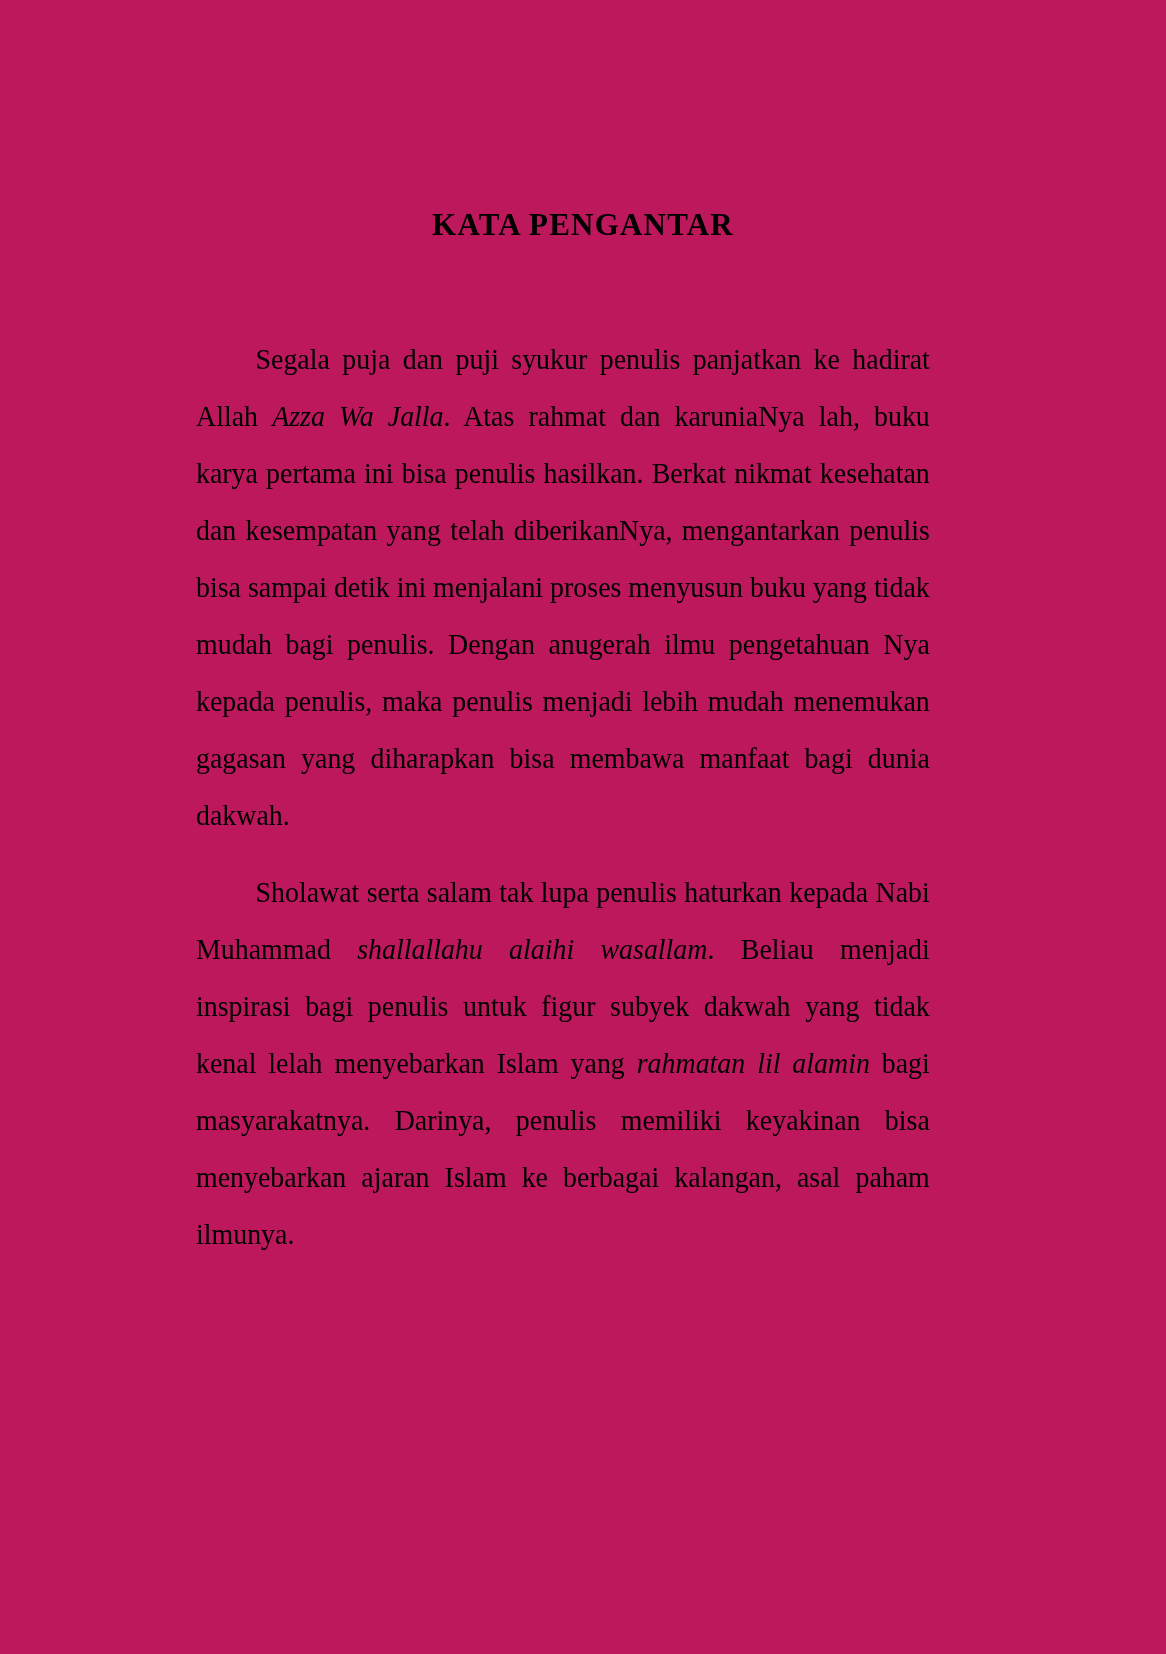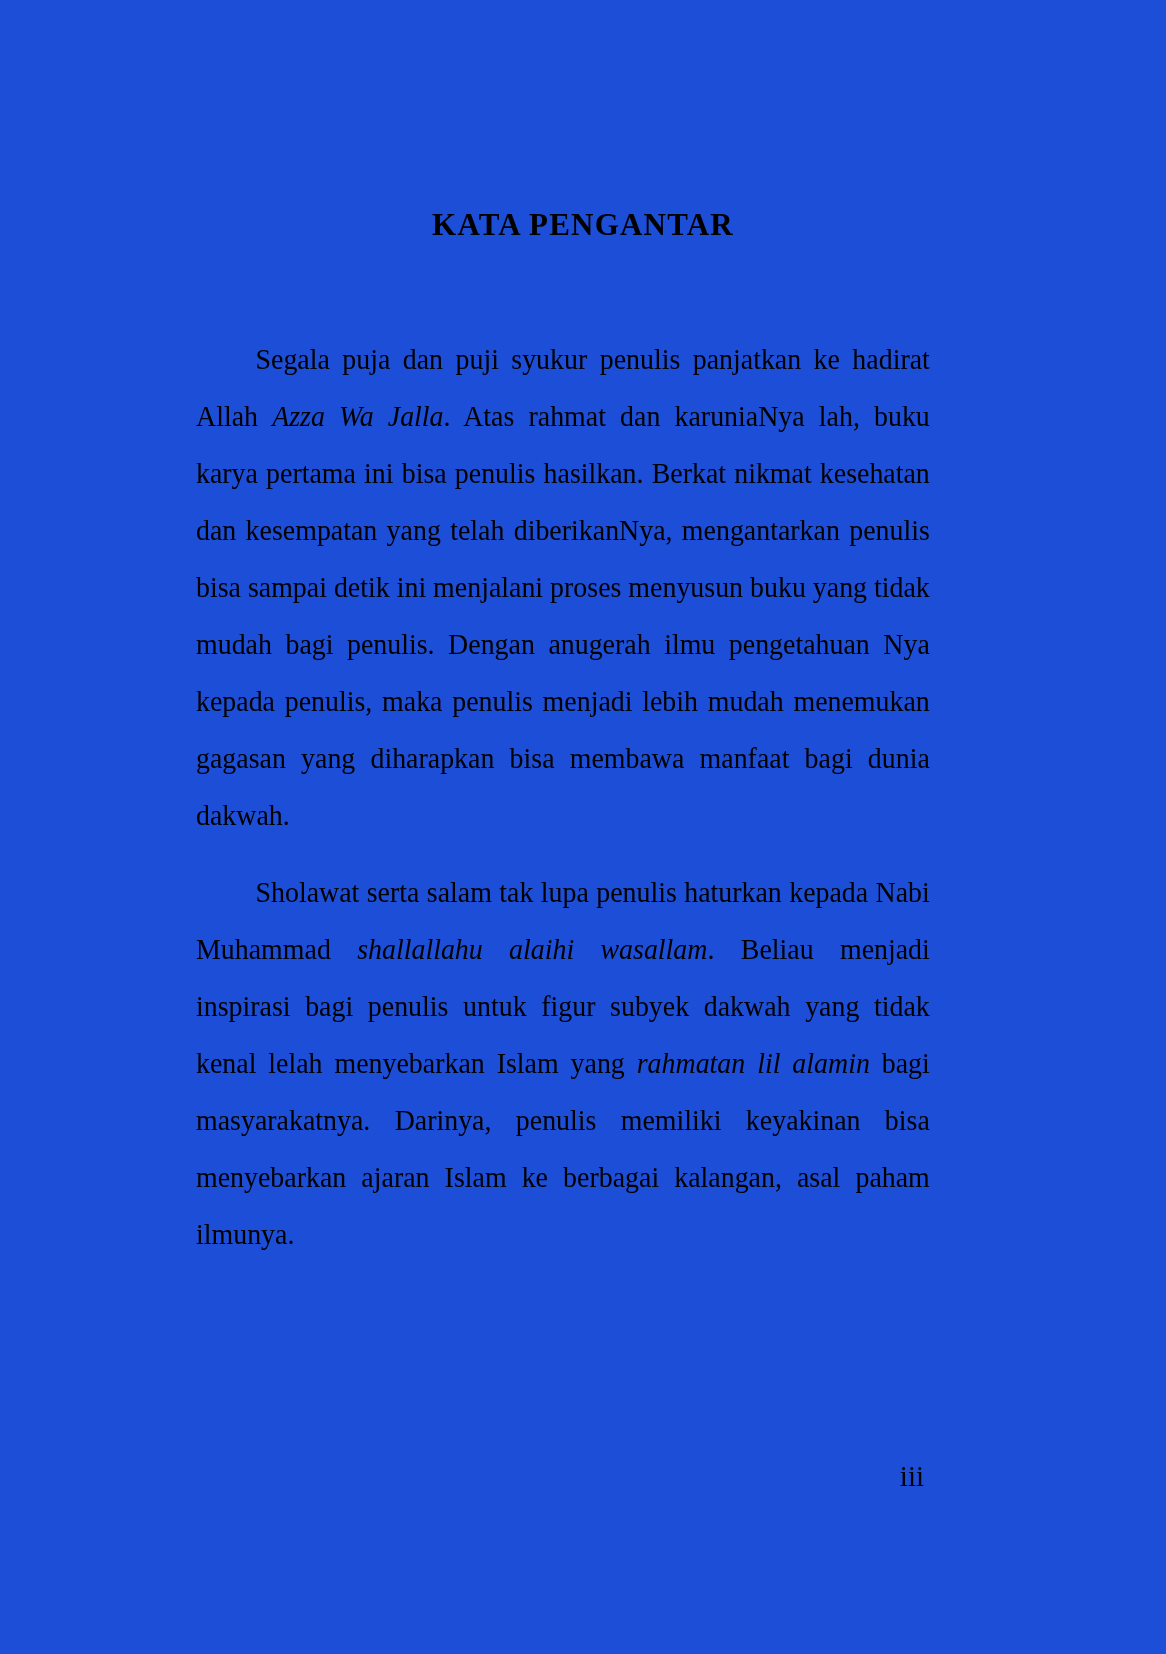--- a/index.html
+++ b/index.html
@@ -6,21 +6,21 @@
   html, body {
     margin: 0;
     padding: 0;
     background: #ffffff;
   }
 
   .page {
     position: relative;
     width: 1166px;
     height: 1654px;
-    background: #1d4ed8;
+    background: #be185d;
     overflow: hidden;
     box-sizing: border-box;
     font-family: "Liberation Serif", "DejaVu Serif", serif;
     color: #000000;
   }
 
   
   .page-title {
     position: absolute;
     top: 185px;
@@ -82,15 +82,14 @@
 
 <div class="page">
 
   <h1 class="page-title">KATA PENGANTAR</h1>
 
   <div class="body-block">
     <p class="para"><span>Segala puja dan puji syukur penulis panjatkan ke hadirat Allah </span><i>Azza Wa Jalla</i><span>. Atas rahmat dan karuniaNya lah, buku karya pertama ini bisa penulis hasilkan. Berkat nikmat kesehatan dan kesempatan yang telah diberikanNya, mengantarkan penulis bisa sampai detik ini menjalani proses menyusun buku yang tidak mudah bagi penulis. Dengan anugerah ilmu pengetahuan Nya kepada penulis, maka penulis menjadi lebih mudah menemukan gagasan yang diharapkan bisa membawa manfaat bagi dunia dakwah.</span></p>
     <p class="para"><span>Sholawat serta salam tak lupa penulis haturkan kepada Nabi Muhammad </span><i>shallallahu alaihi wasallam</i><span>. Beliau menjadi inspirasi bagi penulis untuk figur subyek dakwah yang tidak kenal lelah menyebarkan Islam yang </span><i>rahmatan lil alamin</i><span> bagi masyarakatnya. Darinya, penulis memiliki keyakinan bisa menyebarkan ajaran Islam ke berbagai kalangan, asal paham ilmunya.</span></p>
   </div>
 
-  <div class="folio">iii</div>
 
 </div>
 
 </body></html>

